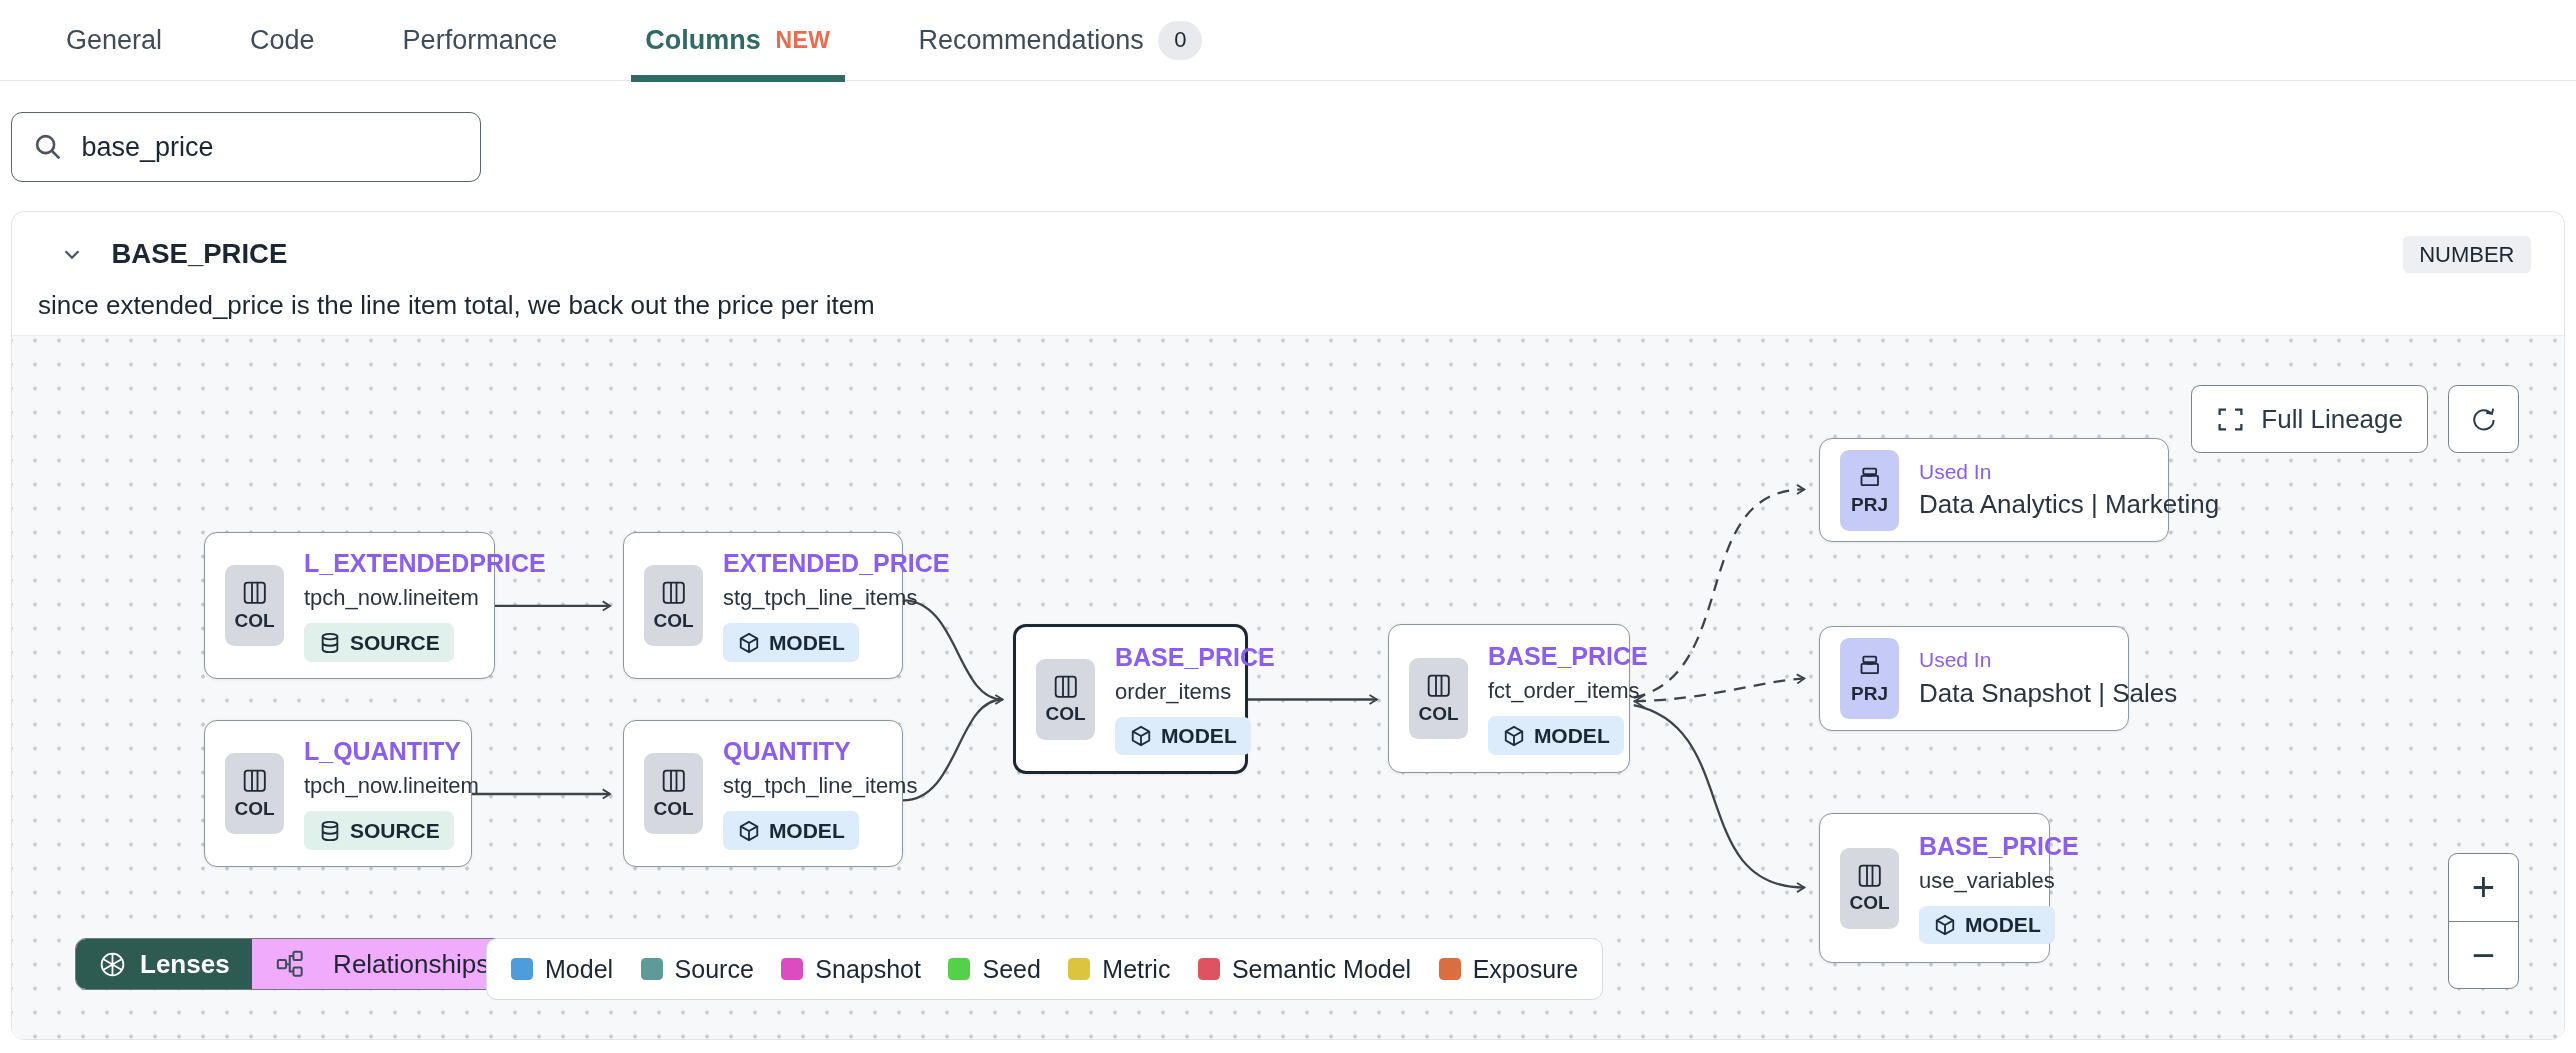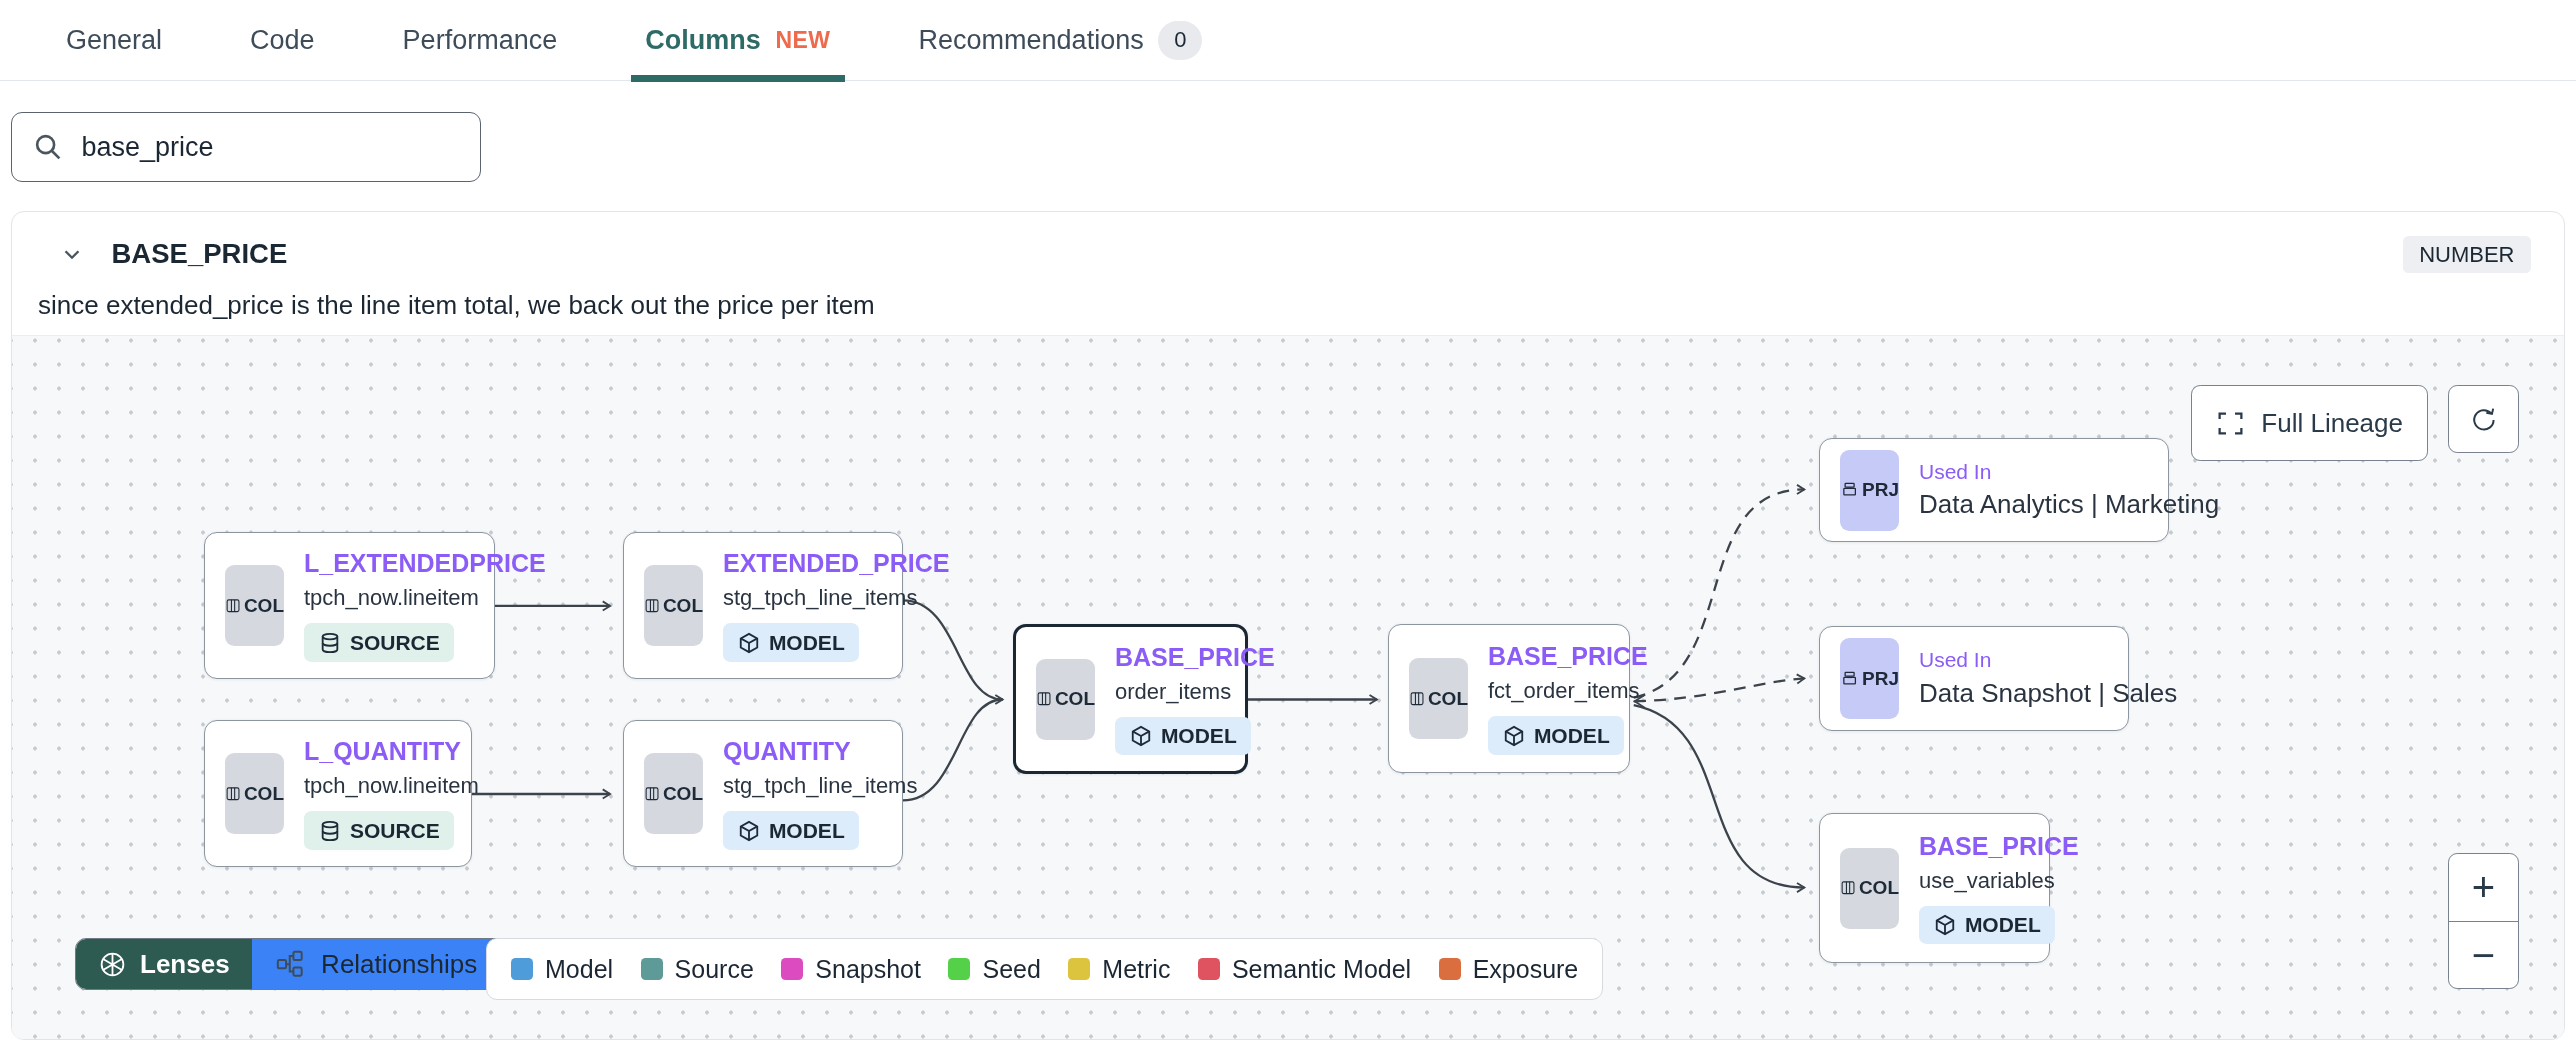--- a/index.html
+++ b/index.html
@@ -46,21 +46,21 @@
   .edges { position:absolute; left:0; top:0; }
 
   .node { position:absolute; background:#fff; border:1.8px solid #8c96a1;
     border-radius:13px; display:flex; align-items:center; gap:20px; padding:0 20px;
     box-shadow:0 0.9px 2.8px rgba(16,24,40,.07); cursor:pointer; }
   .node.selected { border:3.7px solid #1b2733; }
   .node .content { display:flex; flex-direction:column; align-items:flex-start; }
   .node .title { font-size:25px; font-weight:700; color:#8b5cf6; white-space:nowrap; }
   .node .sub { font-size:22px; color:#2a3441; margin-top:7.3px; white-space:nowrap; }
   .chip { width:59px; height:81px; border-radius:9.2px; background:#d5d9df;
-    display:flex; flex-direction:row; align-items:center; justify-content:center;
+    display:flex; flex-direction:column; align-items:center; justify-content:center;
     gap:2.8px; color:#1e2a38; font-weight:700; font-size:19px; flex:none; }
   .chip.prj { background:#c6caf7; }
   .chip svg { width:27.5px; height:27.5px; stroke:#1e2a38; fill:none; stroke-width:2; }
   .badge { display:inline-flex; align-items:center; gap:9.2px; margin-top:12px;
     padding:7.3px 14.7px; border-radius:7.3px; font-size:21px; font-weight:600; color:#1b2733; }
   .badge svg { width:22px; height:22px; stroke:#1e2a38; fill:none; stroke-width:2; }
   .badge.model { background:#ddecfa; }
   .badge.source { background:#e0f0ea; }
   .usedin .title { font-size:21px; font-weight:400; }
   .usedin .sub { font-size:26px; font-weight:500; margin-top:5.5px; }
@@ -73,38 +73,38 @@
   .n5 { left:1001px; top:288px; width:235px; height:150px; }
   .n6 { left:1376px; top:288px; width:242px; height:149px; }
   .n7 { left:1807px; top:102px; width:350px; height:104px; }
   .n8 { left:1807px; top:290px; width:310px; height:105px; }
   .n9 { left:1807px; top:477px; width:231px; height:150px; }
 
   
   .ctl { position:absolute; background:#fff; border:1.8px solid #78828e;
     border-radius:9.2px; display:flex; align-items:center; justify-content:center;
     color:#2b3a49; cursor:pointer; }
-  .btn-full { top:49px; right:136px; height:76px; padding:0 24px; gap:16.5px;
+  .btn-full { top:49px; right:136px; height:68px; padding:0 24px; gap:16.5px;
     font-size:26px; }
   .btn-full svg, .btn-refresh svg { width:29px; height:29px; stroke:#2b3a49;
     fill:none; stroke-width:2.5; }
   .btn-refresh { top:49px; right:45px; width:71px; height:68px; }
   .zoomstack { position:absolute; top:517px; right:45px; width:71px;
     border:1.8px solid #78828e; border-radius:9.2px; background:#fff; overflow:hidden; }
   .zoombtn { height:67px; display:flex; align-items:center; justify-content:center;
     font-size:40px; font-weight:400; color:#2b3a49; cursor:pointer; }
   .zoombtn + .zoombtn { border-top:1.8px solid #78828e; }
 
   .lens-group { position:absolute; left:63px; top:602px; height:52px; display:flex;
     border:1.8px solid #707a86; border-radius:11px; overflow:hidden; background:#fff; }
   .lenses { background:#2d5a51; color:#fff; display:flex; align-items:center;
     gap:13px; padding:0 22px; font-size:26px; font-weight:600; cursor:pointer; }
   .lenses svg { width:29px; height:29px; stroke:#fff; fill:none; stroke-width:2; }
-  .rel { display:flex; align-items:center; gap:18px; padding:0 24px; font-size:26px;
-    color:#1b2733; cursor:pointer; background:#3b82f6; }
+  .rel { display:flex; align-items:center; gap:30px; padding:0 24px; font-size:26px;
+    color:#1b2733; cursor:pointer; background:#f0abfc; }
   .rel svg.ic { width:27.5px; height:27.5px; stroke:#3e4c59; fill:none; stroke-width:2.2; }
   .rel svg.cv { width:20px; height:20px; stroke:#3e4c59; fill:none; stroke-width:2.5; }
 
   .legend { position:absolute; left:474px; top:602px; height:62px; background:#fff;
     border:1.8px solid #d7dbdf; border-radius:11px; display:flex; align-items:center;
     gap:27.5px; padding:0 24px; }
   .leg-item { display:flex; align-items:center; gap:12px; font-size:25px;
     color:#1b2733; white-space:nowrap; }
   .swatch { width:22px; height:22px; border-radius:4.6px; flex:none; }
 </style>

